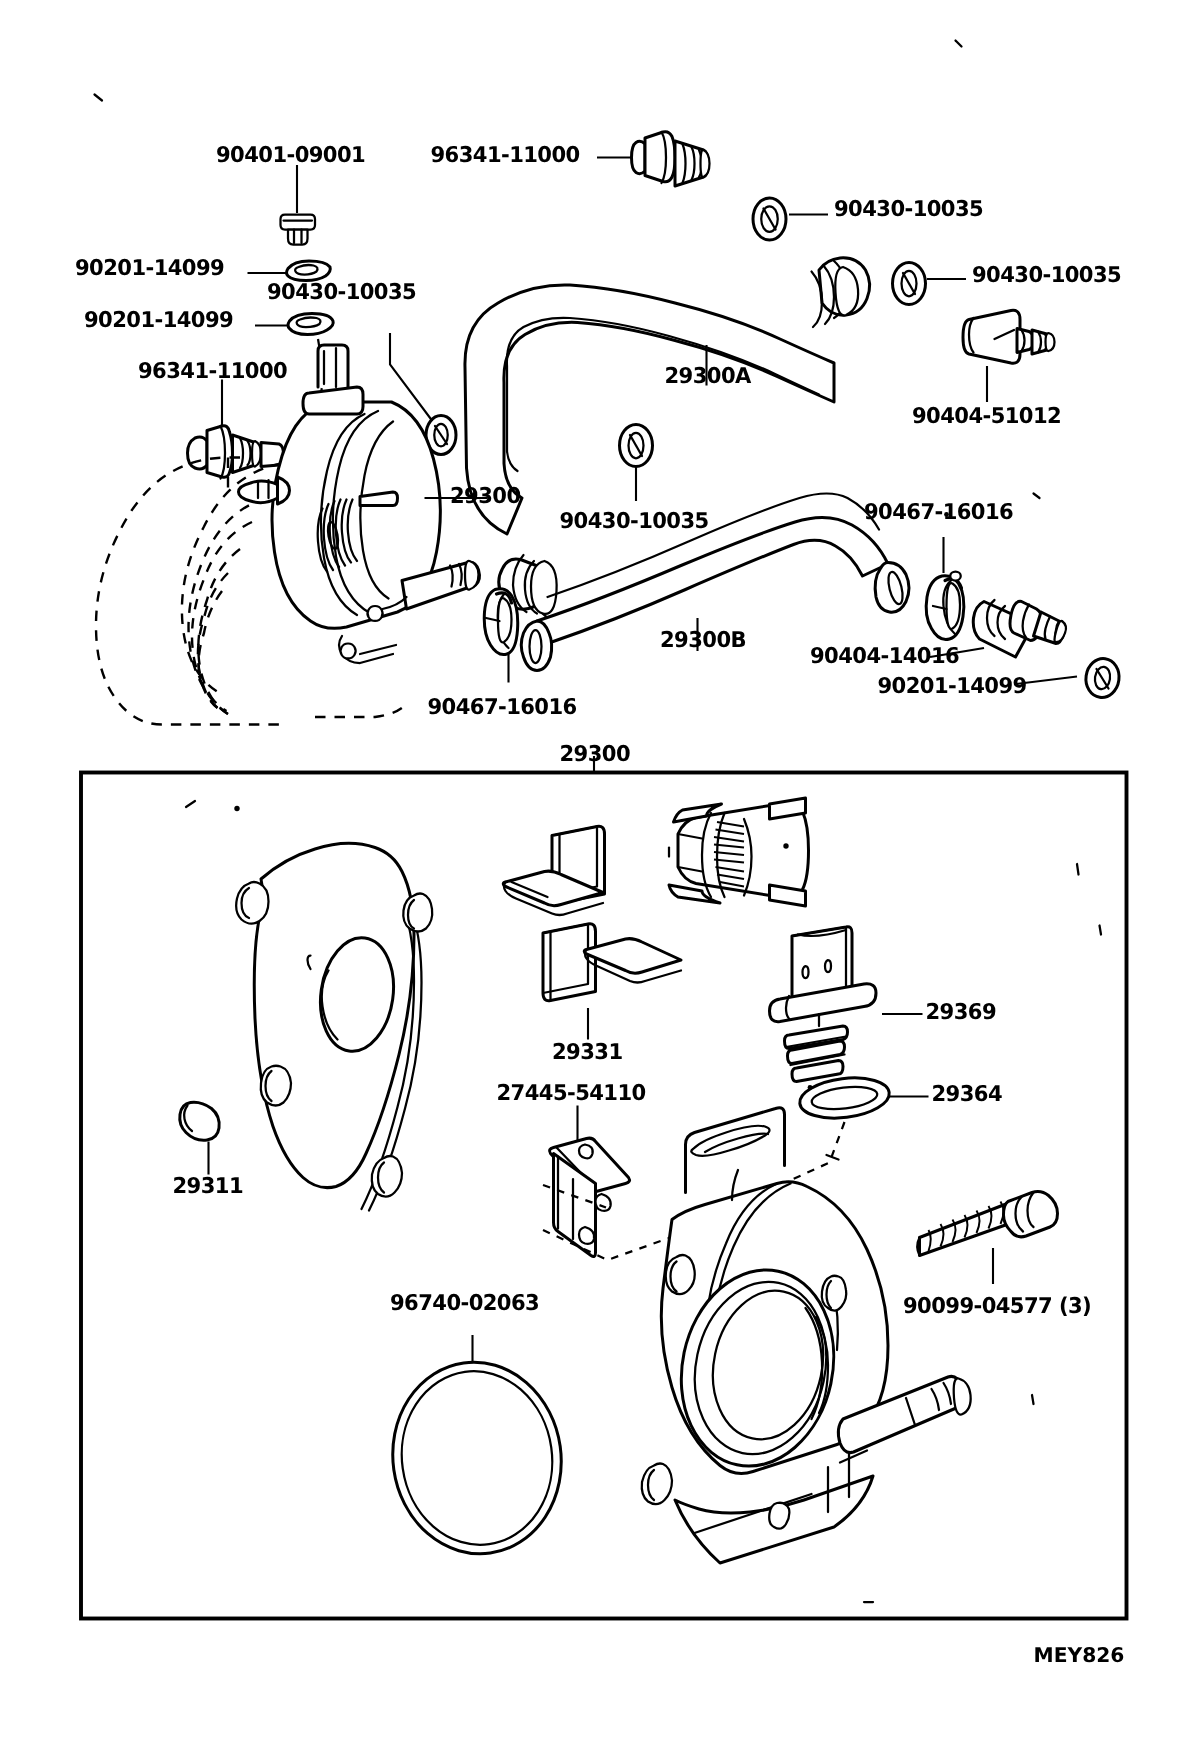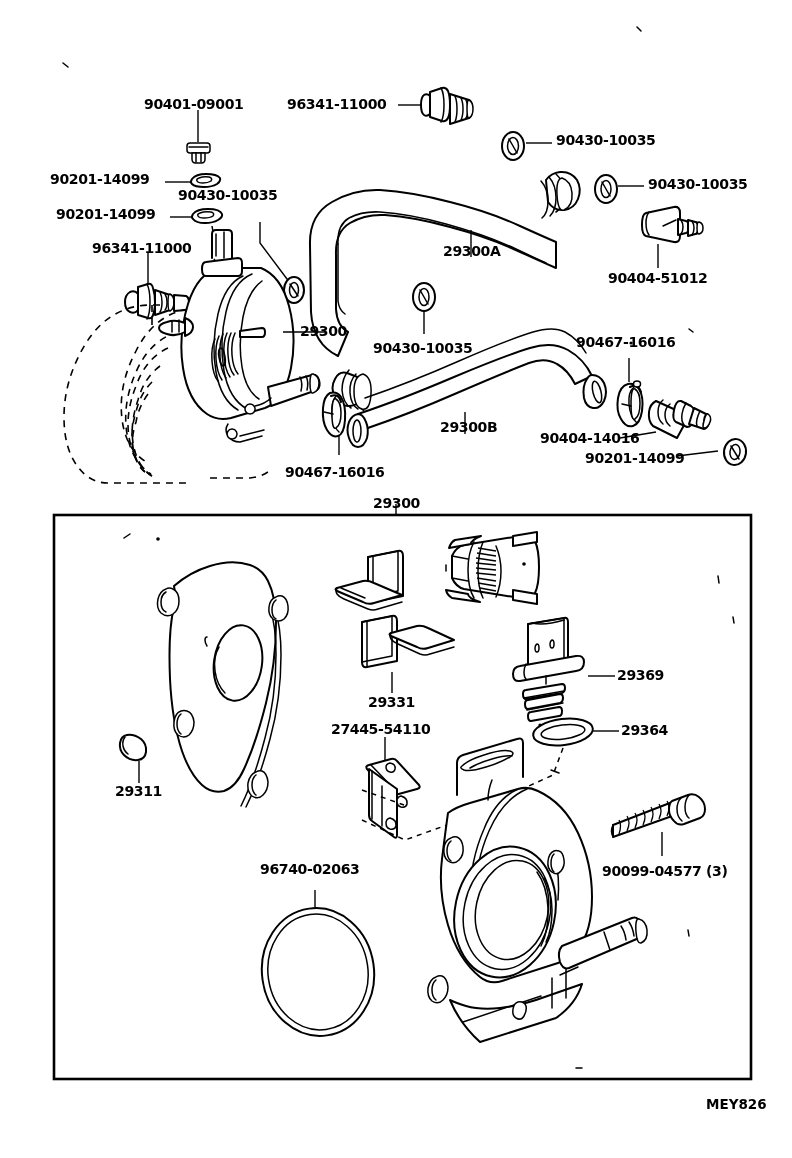--- a/index.html
+++ b/index.html
@@ -526,15 +526,15 @@
 <div class="lbl" style="left:373px;top:496px;">29300</div>
 
 <div class="lbl" style="left:115px;top:784px;">29311</div>
 <div class="lbl" style="left:368px;top:695px;">29331</div>
 <div class="lbl" style="left:331px;top:722px;">27445-54110</div>
 <div class="lbl" style="left:617px;top:668px;">29369</div>
 <div class="lbl" style="left:621px;top:723px;">29364</div>
 <div class="lbl" style="left:260px;top:862px;">96740-02063</div>
 <div class="lbl" style="left:602px;top:864px;">90099-04577 (3)</div>
 
-<div class="code" style="left:706px;top:1096px;">MEY826</div>
+<div class="code" style="left:689px;top:1096px;">MEY826</div>
 
 </div>
 
 </body></html>

